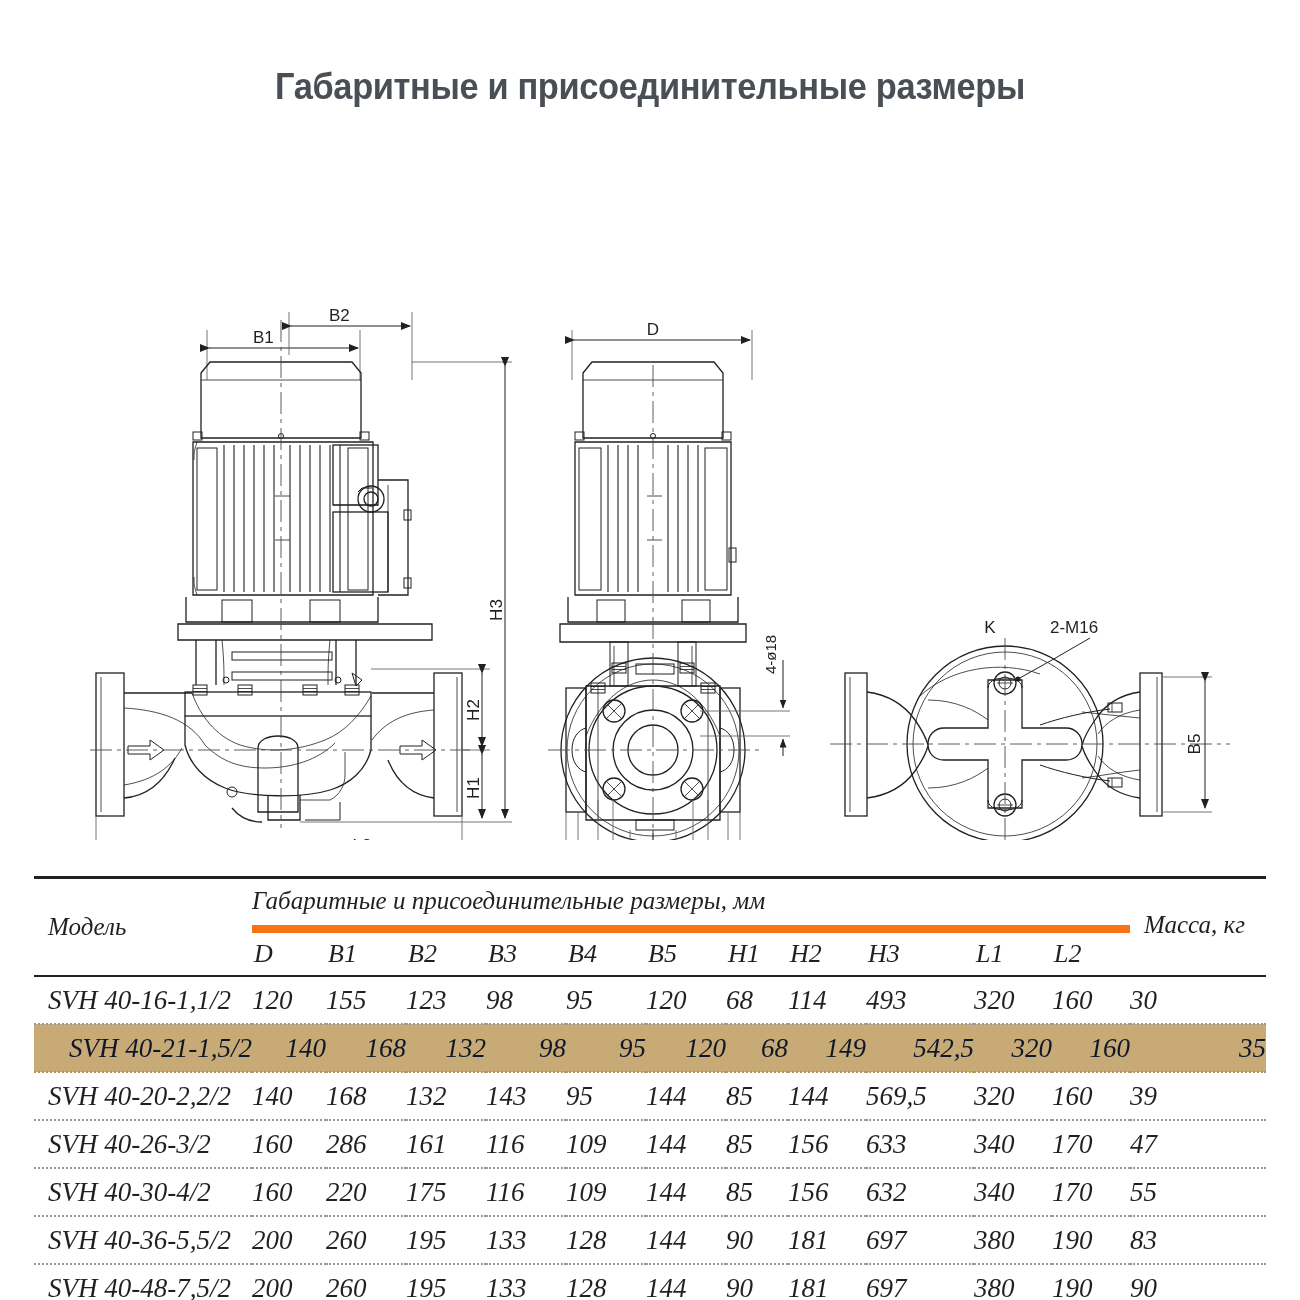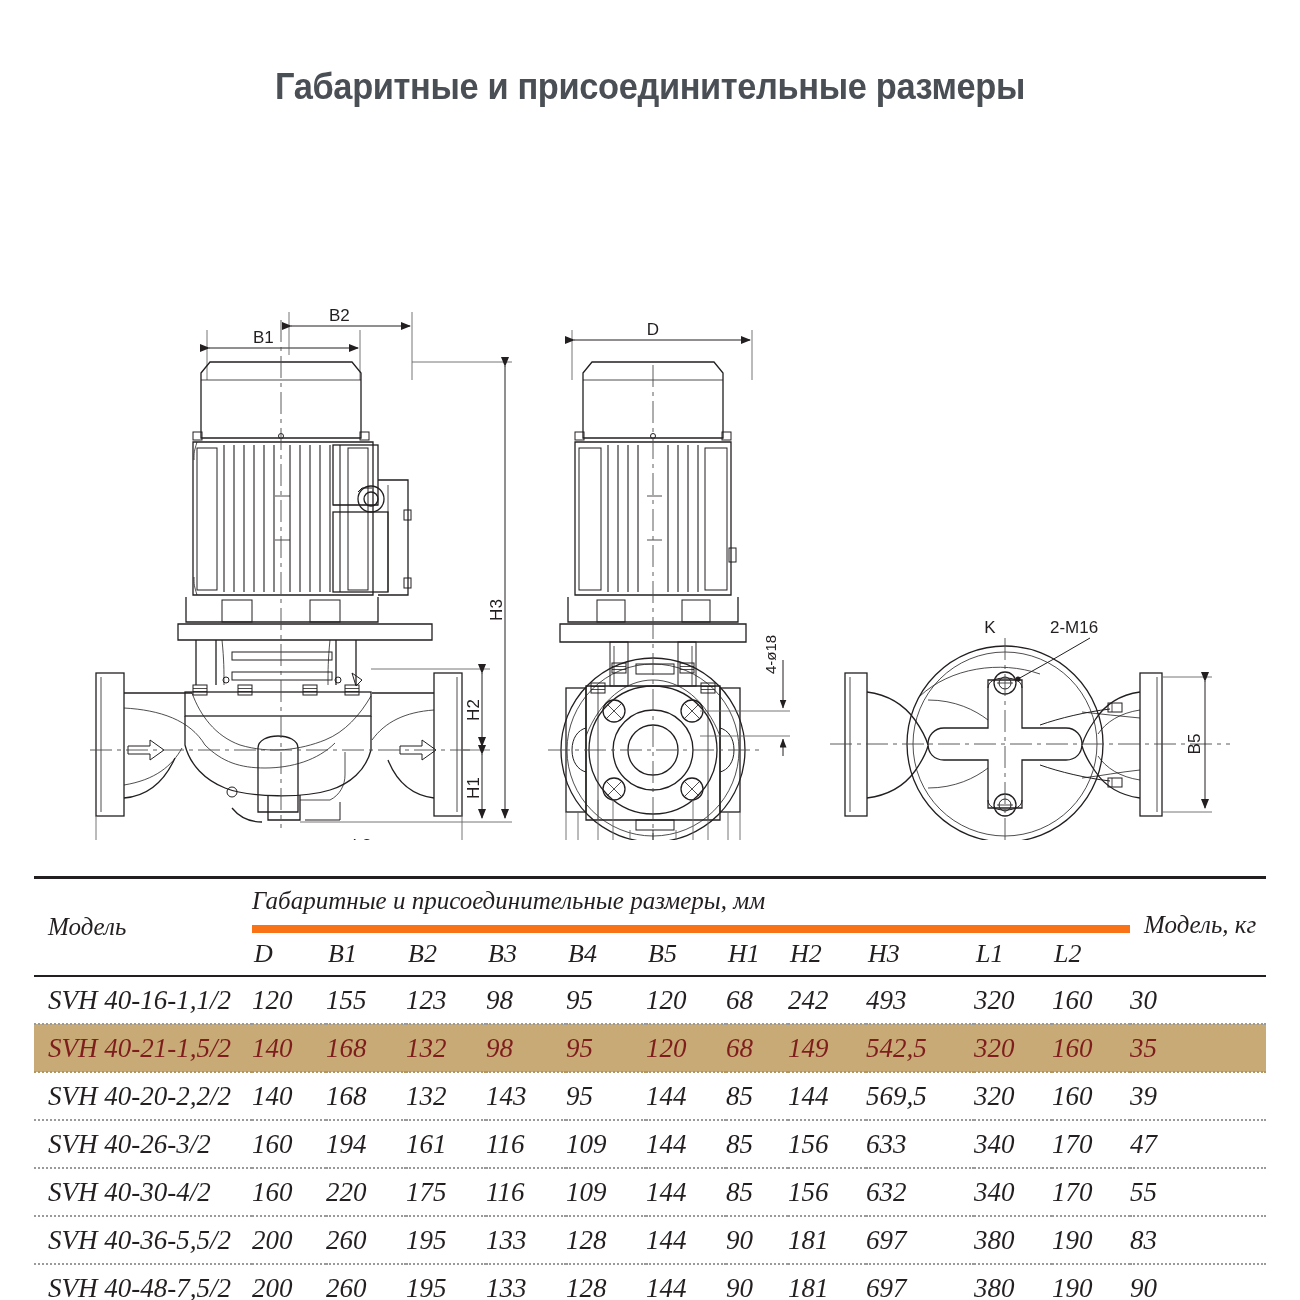--- a/index.html
+++ b/index.html
@@ -91,22 +91,23 @@
   tr.data td{
     height:46px;
     font-size:27px;
     font-style:italic;
     border-bottom:2px dotted #9a9a9a;
     white-space:nowrap;
   }
   tr.data td.cmodel{padding-left:14px !important;}
   tr.data.hl td{
     background:#c8aa76;
-    color:#7f1d1d;
+    color:#0f172a;
     border-bottom:2px dotted #b2955f;
+    text-align:right;
   }
   tr.data.first td{border-top:2px solid #231f20;}
 
   .lbl{font-family:"Liberation Sans", sans-serif;font-style:normal;font-size:17px;fill:#231f20;}
   .lblsm{font-family:"Liberation Sans", sans-serif;font-style:normal;font-size:15px;fill:#231f20;}
 </style>
 </head>
 <body>
 
 <div class="page">
@@ -551,21 +552,21 @@
           <col style="width:78px">
           <col style="width:108px">
         <col style="width:78px">
           <col style="width:78px">
         <col style="width:136px">
       </colgroup>
       <tbody>
         <tr class="hdr-group">
           <td class="model-head" rowspan="2">Модель</td>
           <td class="group-title" colspan="11">Габаритные и присоединительные размеры, мм</td>
-          <td class="mass-head" rowspan="2">Модель, кг</td>
+          <td class="mass-head" rowspan="2">Масса, кг</td>
         </tr>
         <tr class="hdr-cols">
           <td>D</td>
           <td>B1</td>
           <td>B2</td>
           <td>B3</td>
           <td>B4</td>
           <td>B5</td>
           <td>H1</td>
           <td>H2</td>
@@ -576,21 +577,21 @@
 
         <tr class="data first">
           <td class="cmodel">SVH 40-16-1,1/2</td>
           <td>120</td>
           <td>155</td>
           <td>123</td>
           <td>98</td>
           <td>95</td>
           <td>120</td>
           <td>68</td>
-          <td>242</td>
+          <td>114</td>
           <td>493</td>
           <td>320</td>
           <td>160</td>
           <td>30</td>
         </tr>
 
         <tr class="data hl">
           <td class="cmodel">SVH 40-21-1,5/2</td>
           <td>140</td>
           <td>168</td>
@@ -618,21 +619,21 @@
           <td>144</td>
           <td>569,5</td>
           <td>320</td>
           <td>160</td>
           <td>39</td>
         </tr>
 
         <tr class="data">
           <td class="cmodel">SVH 40-26-3/2</td>
           <td>160</td>
-          <td>194</td>
+          <td>286</td>
           <td>161</td>
           <td>116</td>
           <td>109</td>
           <td>144</td>
           <td>85</td>
           <td>156</td>
           <td>633</td>
           <td>340</td>
           <td>170</td>
           <td>47</td>

